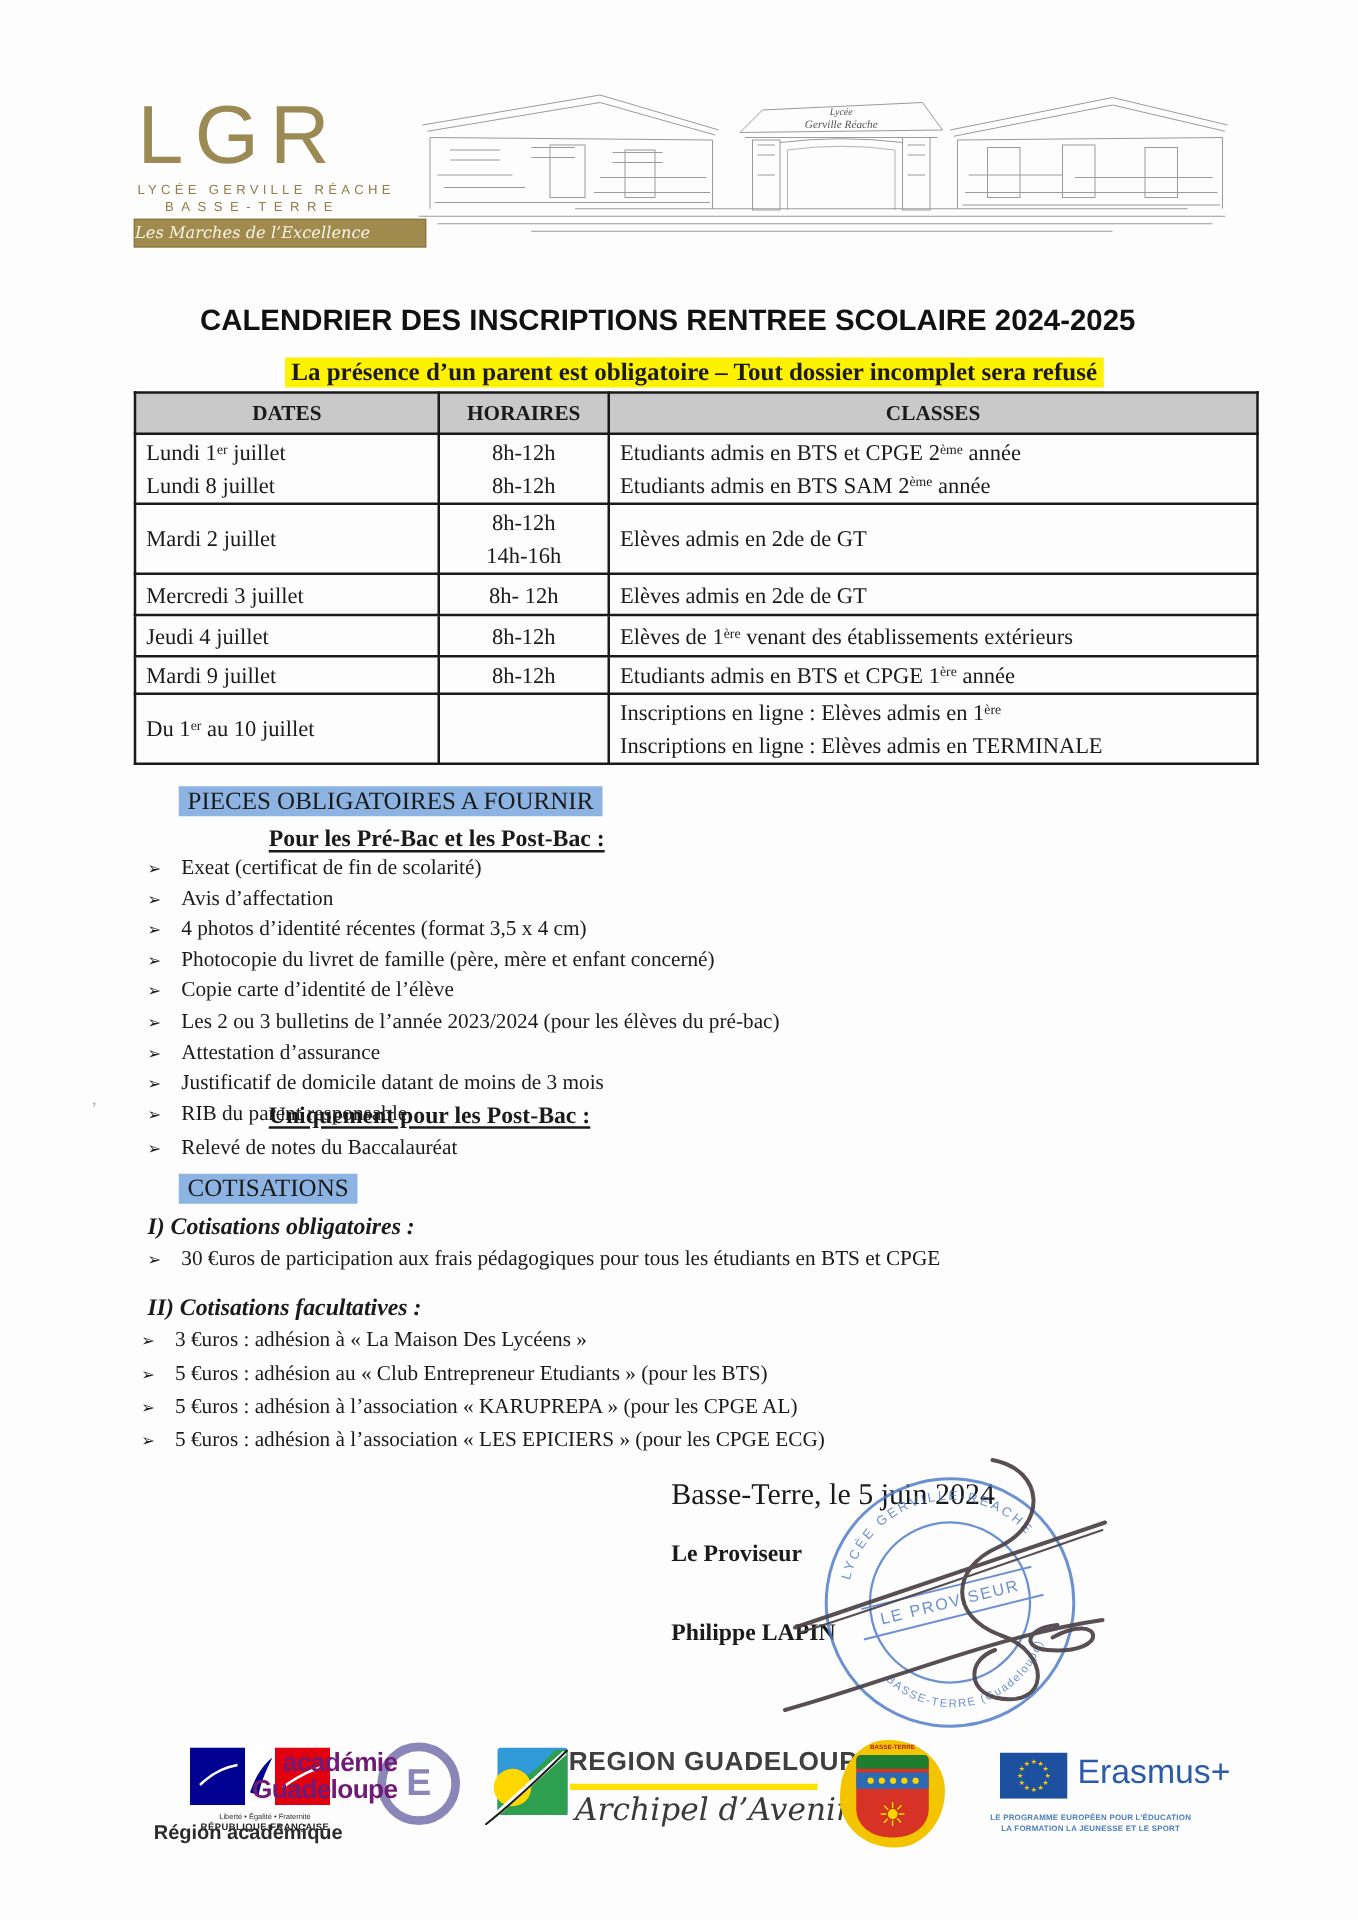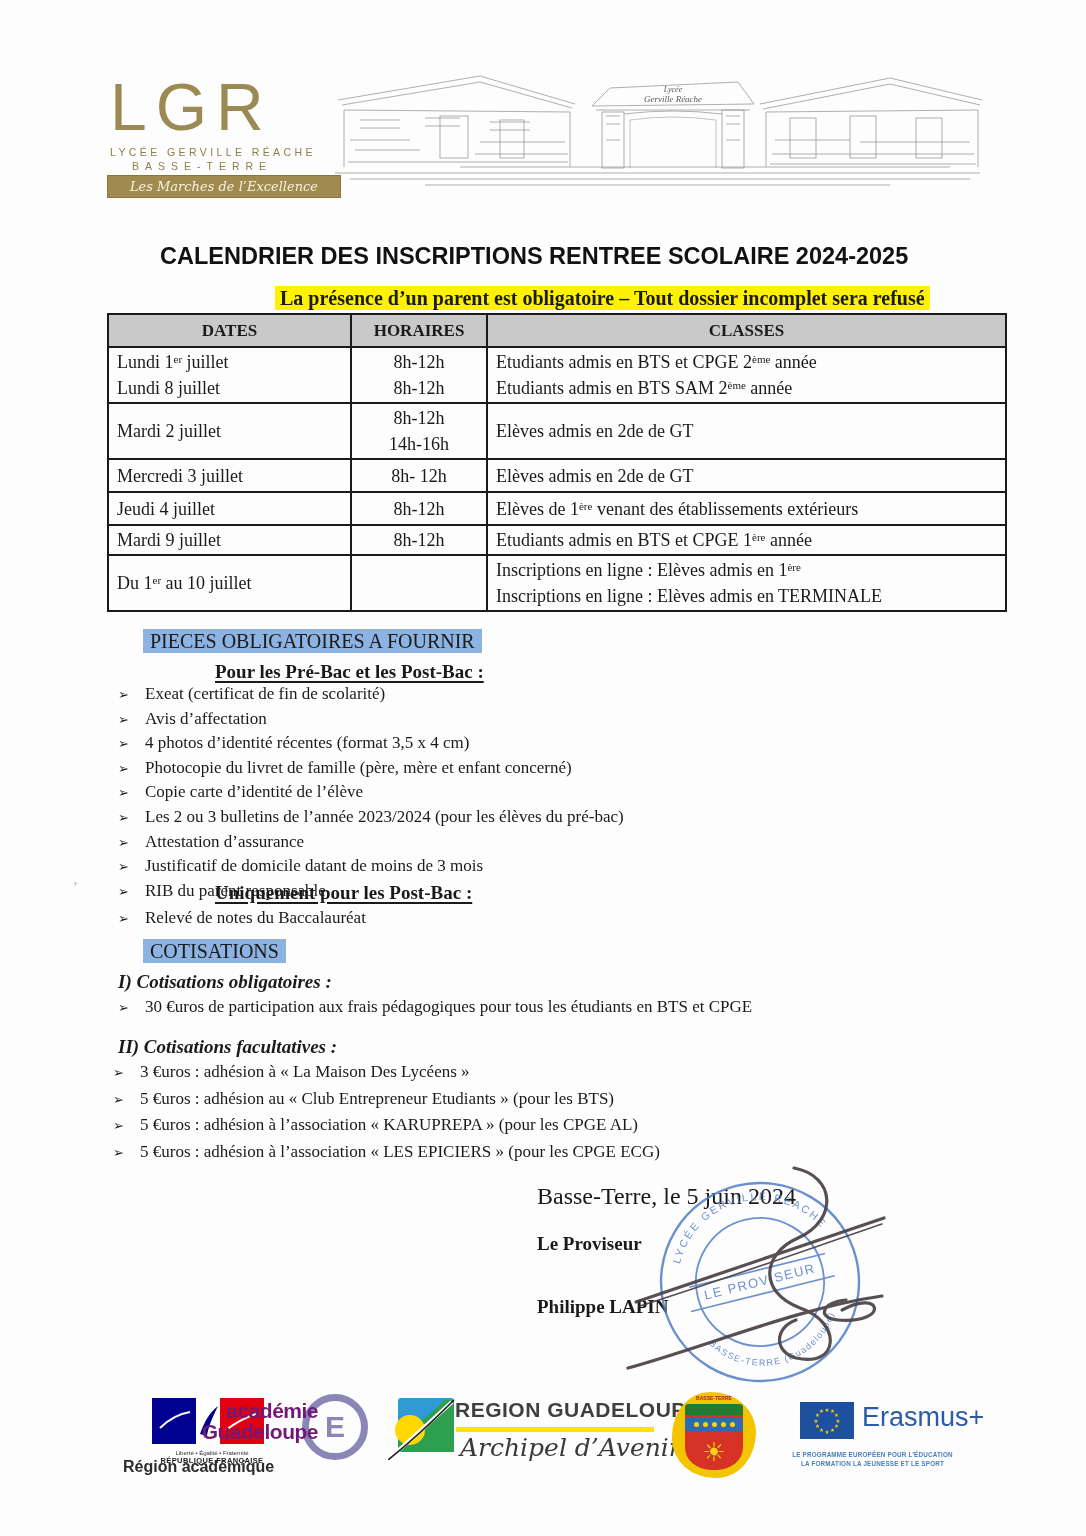--- a/index.html
+++ b/index.html
@@ -10,28 +10,28 @@
   .abs{position:absolute;}
 
   
   .lgr-acronym{left:110px;top:74px;font-family:"Liberation Sans",sans-serif;
     font-weight:300;font-size:66px;letter-spacing:9px;color:#9c8a55;line-height:1;}
   .lgr-sub1{left:110px;top:146px;font-family:"Liberation Sans",sans-serif;
     font-size:10.5px;letter-spacing:3.4px;color:#8f7d4a;}
   .lgr-sub2{left:132px;top:160px;font-family:"Liberation Sans",sans-serif;
     font-size:10.5px;letter-spacing:6px;color:#8f7d4a;}
   .lgr-bar{left:107px;top:175px;width:232px;height:21px;background:#a18a4d;
-    border:1px solid #8a753c;display:flex;align-items:center;justify-content:center;}
+    border:1px solid #8a753c;display:flex;align-items:center;justify-content:flex-start;}
   .lgr-bar span{font-family:"DejaVu Serif",serif;font-style:italic;font-size:13px;color:#f7f3e2;}
   .sketch{left:330px;top:70px;}
 
   
   .doc-title{left:160px;top:243px;font-family:"Liberation Sans",sans-serif;
     font-weight:bold;font-size:23.5px;color:#111;}
-  .notice{left:228px;top:287px;font-size:20px;font-weight:bold;margin-left:47px;}
+  .notice{left:228px;top:287px;font-size:20px;font-weight:bold;}
   .hl-yellow{background:#fff200;padding:1px 5px;}
   .hl-blue{background:#8db3e2;padding:1px 7px;}
 
   
   table.sched{left:107px;top:313px;width:900px;position:absolute;border-collapse:collapse;
     font-size:18px;}
   table.sched th,table.sched td{border:2px solid #1a1a1a;vertical-align:middle;padding:1px 8px;}
   table.sched th{background:#c9c9c9;font-weight:bold;text-align:center;height:29px;font-size:17px;}
   td.c-date{width:225px;padding-left:12px;}
   td.c-hor{width:118px;text-align:center;}

